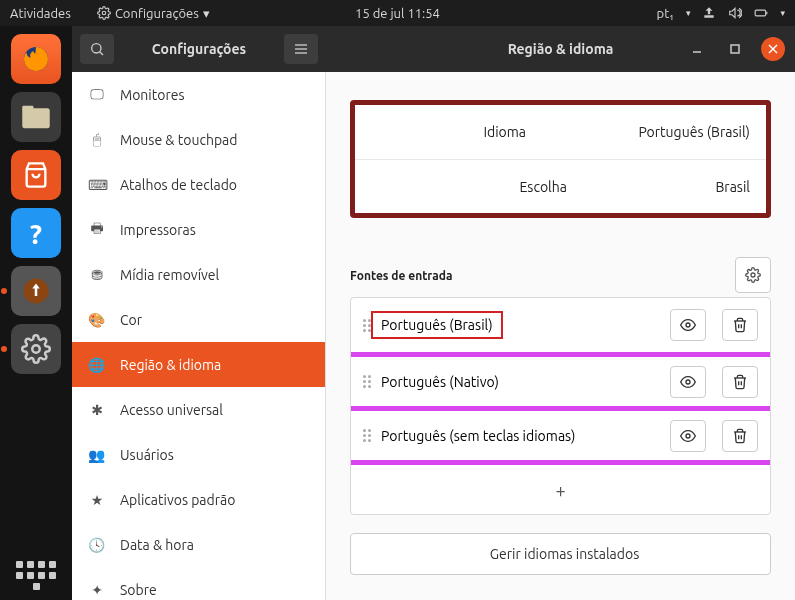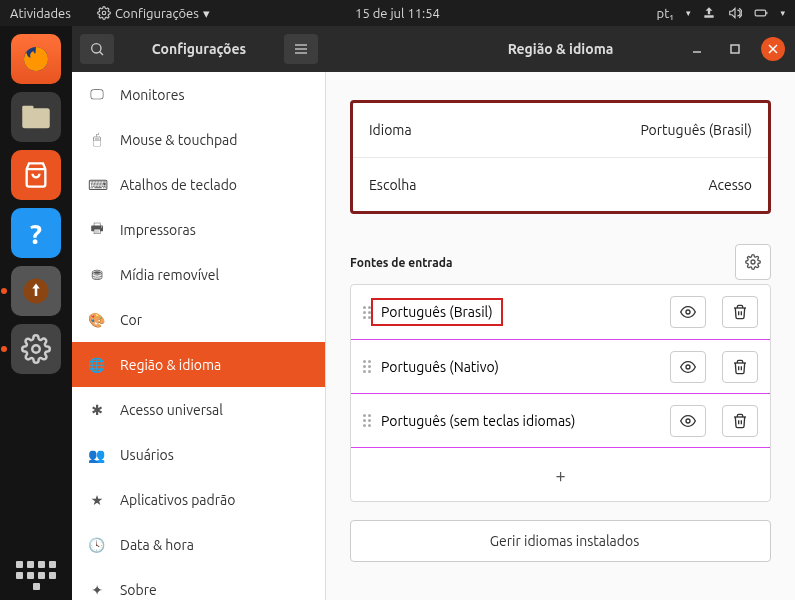--- a/index.html
+++ b/index.html
@@ -31,34 +31,34 @@
 .tb-btn.close { background: #e95420; color: #fff; }
 
 .body { flex: 1; display: flex; overflow: hidden; }
 .sidebar { width: 254px; background: #fff; border-right: 1px solid #ddd; overflow-y: auto; }
 .side-item { height: 45px; display: flex; align-items: center; padding: 0 16px; gap: 14px; font-size: 14px; color: #333; cursor: pointer; }
 .side-item.selected { background: #e95420; color: #fff; }
 .side-item .ico { width: 18px; text-align: center; color: #555; }
 .side-item.selected .ico { color: #fff; }
 
 .content { flex: 1; padding: 28px 24px; overflow-y: auto; background: #fafafa; }
-.card { background: #fff; border: 3px solid #7f1d1d; border-radius: 4px; margin-bottom: 30px; }
+.card { background: #fff; border: 5px solid #7f1d1d; border-radius: 4px; margin-bottom: 39px; text-align: center; }
 .card-row { height: 54px; display: flex; align-items: center; padding: 0 16px; font-size: 14px; }
 .card-row + .card-row { border-top: 1px solid #e8e8e8; }
 .card-row .label { flex: 1; color: #222; }
 .card-row .value { color: #222; }
 
 .section-head { display: flex; align-items: center; margin-bottom: 4px; }
 .section-title { font-weight: bold; font-size: 12px; color: #222; flex: 1; }
 .section-sub { font-size: 13px; color: #888; margin-bottom: 12px; }
 .icon-btn { width: 36px; height: 36px; background: #fff; border: 1px solid #ccc; border-radius: 4px; display: flex; align-items: center; justify-content: center; cursor: pointer; }
 
 .input-list { background: #fff; border: 1px solid #d8d8d8; border-radius: 4px; }
 .input-row { height: 54px; display: flex; align-items: center; padding: 0 12px; gap: 10px; font-size: 14px; }
-.input-row + .input-row { border-top: 1px solid #d946ef; }
+.input-row + .input-row { border-top: 5px solid #d946ef; }
 .drag-handle { color: #aaa; display: flex; flex-direction: column; gap: 2px; }
 .drag-handle span { display: flex; gap: 2px; }
 .drag-handle i { width: 3px; height: 3px; background: #aaa; border-radius: 50%; display: block; }
 .input-name { flex: 1; }
 .highlight-box { border: 2px solid #d32020; padding: 4px 8px; margin-left: -10px; }
 .small-btn { width: 36px; height: 32px; background: #fff; border: 1px solid #ccc; border-radius: 4px; display: flex; align-items: center; justify-content: center; margin-left: 6px; cursor: pointer; }
 .add-row { justify-content: center; font-size: 18px; color: #555; cursor: pointer; }
 
 .manage-btn { width: 100%; height: 42px; background: #fff; border: 1px solid #ccc; border-radius: 4px; margin-top: 18px; font-size: 14px; color: #333; cursor: pointer; padding-left: 8px; }
 
@@ -238,21 +238,21 @@
       </div>
 
     <div class="content">
       <div class="card">
         <div class="card-row">
           <span class="label">Idioma</span>
           <span class="value">Português (Brasil)</span>
         </div>
         <div class="card-row">
           <span class="label">Escolha</span>
-          <span class="value">Acesso</span>
+          <span class="value">Brasil</span>
         </div>
       </div>
 
       <div class="section-head">
         <div class="section-title">Fontes de entrada</div>
         <div class="icon-btn">
           <svg width="16" height="16" viewBox="0 0 24 24" fill="none" stroke="#555" stroke-width="2">
               <circle cx="12" cy="12" r="3"></circle>
               <path d="M19.4 15a1.65 1.65 0 0 0 .33 1.82l.06.06a2 2 0 1 1-2.83 2.83l-.06-.06a1.65 1.65 0 0 0-1.82-.33 1.65 1.65 0 0 0-1 1.51V21a2 2 0 1 1-4 0v-.09a1.65 1.65 0 0 0-1-1.51 1.65 1.65 0 0 0-1.82.33l-.06.06a2 2 0 1 1-2.83-2.83l.06-.06a1.65 1.65 0 0 0 .33-1.82 1.65 1.65 0 0 0-1.51-1H3a2 2 0 1 1 0-4h.09a1.65 1.65 0 0 0 1.51-1 1.65 1.65 0 0 0-.33-1.82l-.06-.06a2 2 0 1 1 2.83-2.83l.06.06a1.65 1.65 0 0 0 1.82.33h0a1.65 1.65 0 0 0 1-1.51V3a2 2 0 1 1 4 0v.09a1.65 1.65 0 0 0 1 1.51h0a1.65 1.65 0 0 0 1.82-.33l.06-.06a2 2 0 1 1 2.83 2.83l-.06.06a1.65 1.65 0 0 0-.33 1.82v0a1.65 1.65 0 0 0 1.51 1H21a2 2 0 1 1 0 4h-.09a1.65 1.65 0 0 0-1.51 1z"></path>
             </svg>

